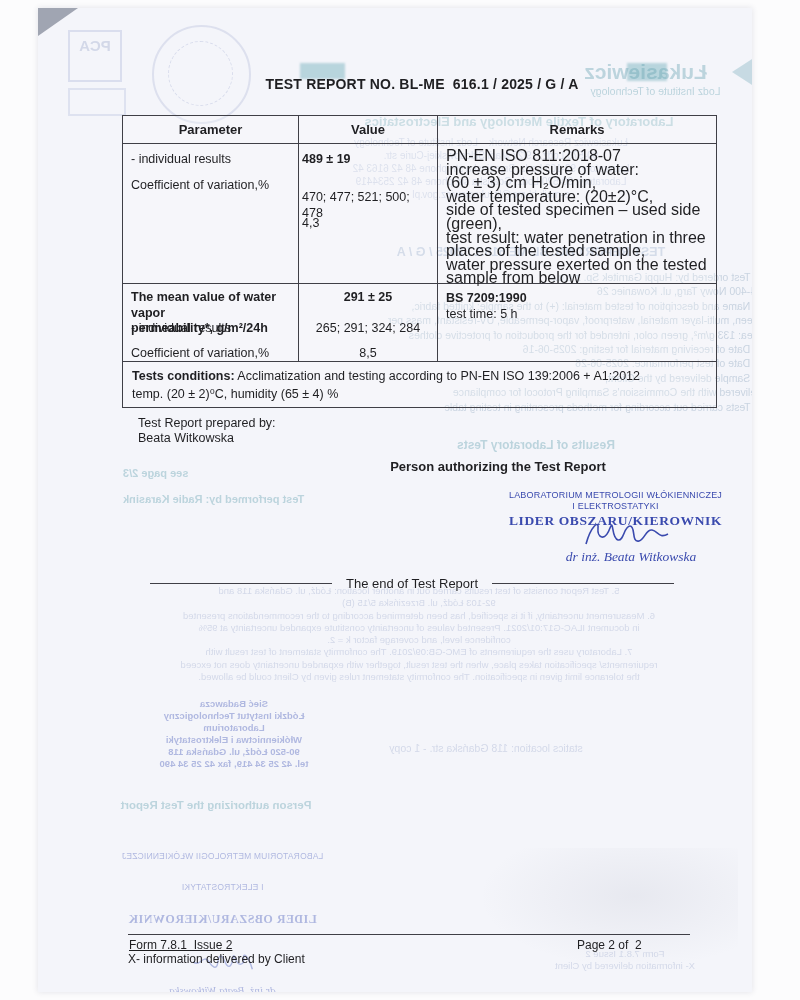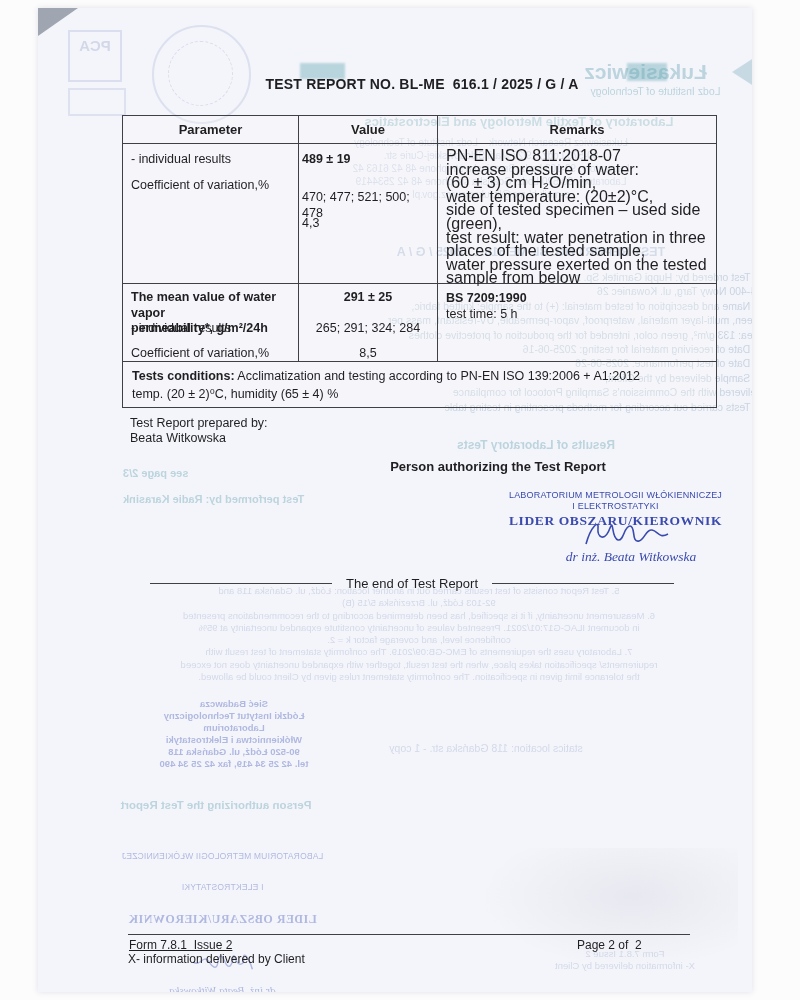--- a/index.html
+++ b/index.html
@@ -86,21 +86,21 @@
   .cond{grid-column:1 / -1;height:45px;padding:6px 9px;font-size:12.5px;line-height:17.5px;
     border-right:none;border-bottom:none;}
   .cond .txt{white-space:pre-line;display:inline;}
   .sub1r1{height:38px;}
   .sub2r1{height:26px;}
   .sub1r2{height:31px;}
   .sub2r2{height:25px;}
   .bold{font-weight:bold;}
   .pre{white-space:pre-line;}
 
-  .prepared{position:absolute;left:92px;top:408px;font-size:12.5px;line-height:15px;}
+  .prepared{position:absolute;left:100px;top:408px;font-size:12.5px;line-height:15px;}
   .person-h{position:absolute;left:330px;top:451px;width:260px;text-align:center;font-weight:bold;font-size:13px;}
   .stamp{position:absolute;left:450px;top:482px;width:255px;text-align:center;color:#3a4aae;}
   .stamp .s1{font-size:9px;line-height:10.5px;letter-spacing:.2px;}
   .stamp .s3{font-family:"Liberation Serif","DejaVu Serif",serif;font-size:13.5px;font-weight:bold;letter-spacing:.6px;margin-top:2px;}
   .sig{position:absolute;left:545px;top:508px;}
   .signatory{position:absolute;left:468px;top:541px;width:250px;text-align:center;color:#3a4aae;
     font-family:"Liberation Serif","DejaVu Serif",serif;font-style:italic;font-size:13.5px;}
   .endline{position:absolute;left:112px;top:568px;width:524px;display:flex;align-items:center;}
   .endline .ln{flex:1;border-top:1.6px solid #3f3f46;}
   .endline .txt{font-weight:normal;font-size:13px;padding:0 14px;white-space:pre;}

